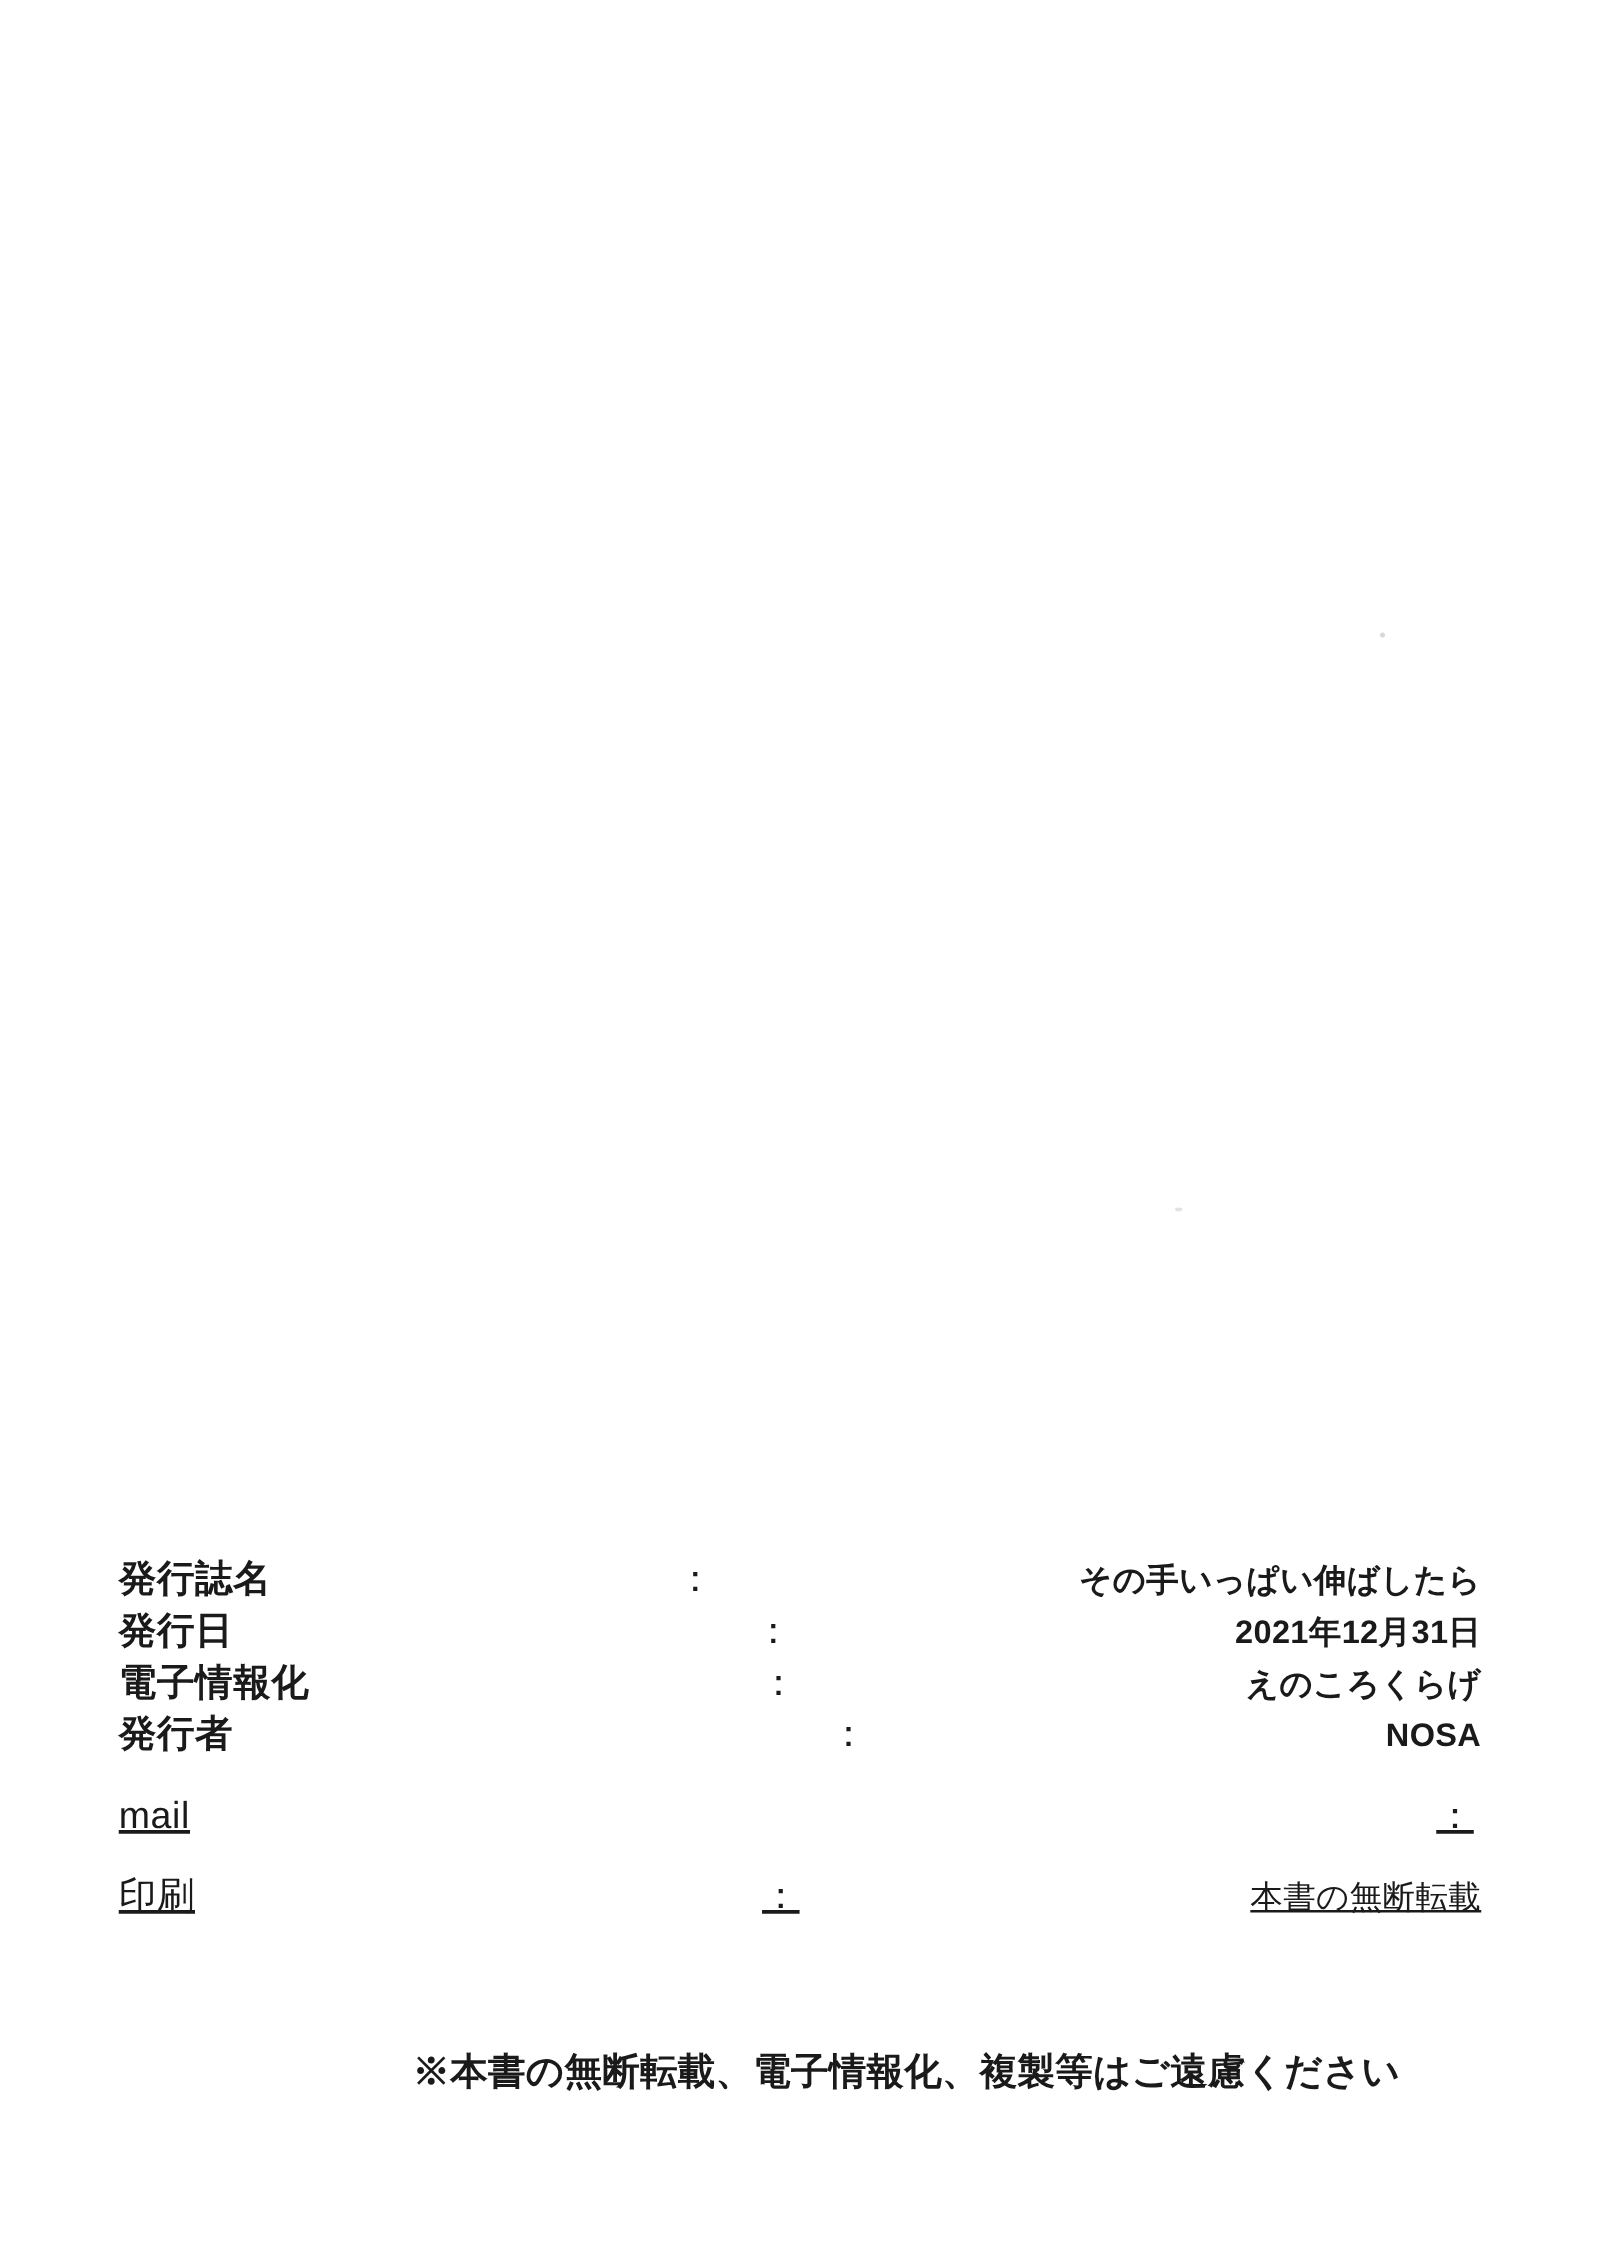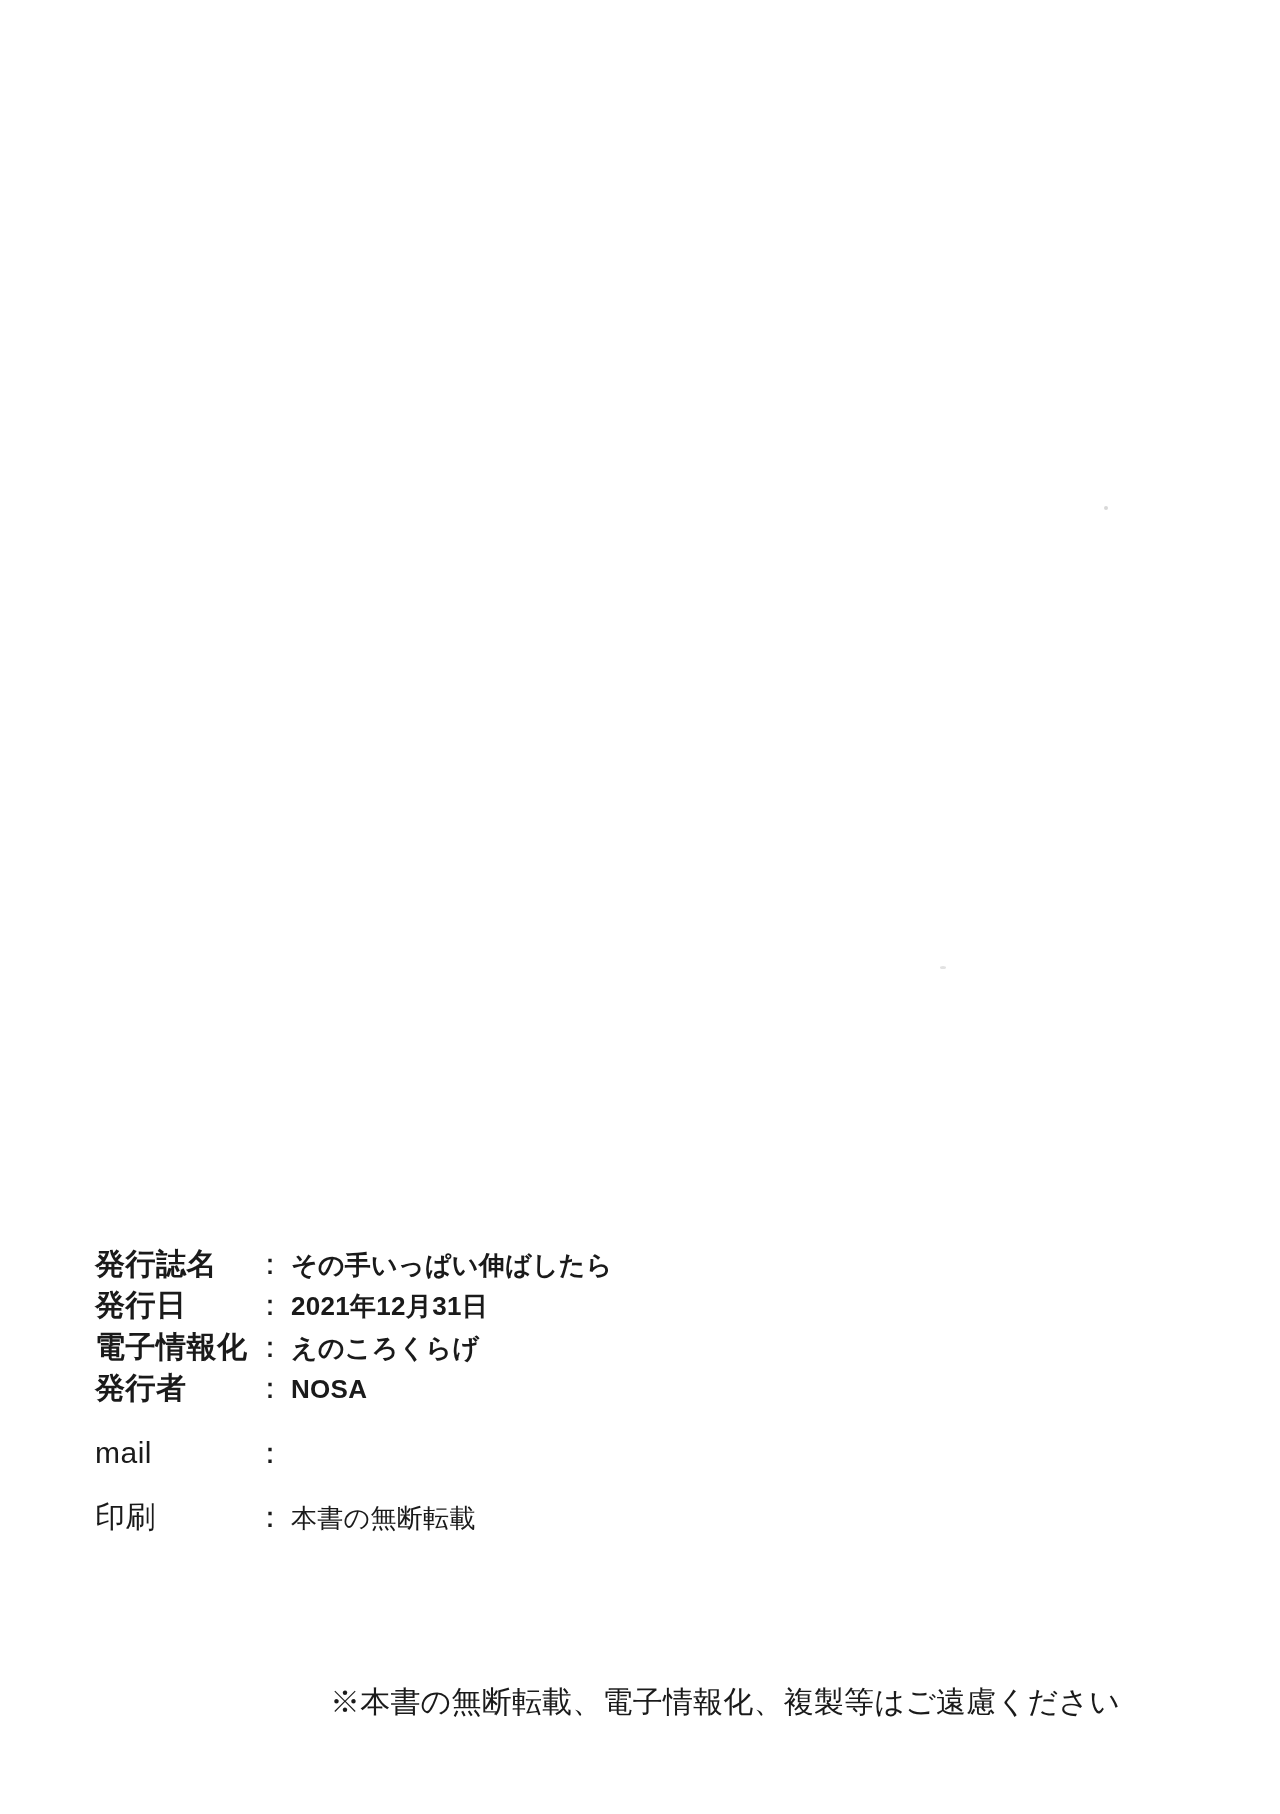--- a/index.html
+++ b/index.html
@@ -21,28 +21,30 @@
     position: absolute;
     left: 95px;
     top: 1245px;
     width: 1090px;
   }
 
   .colophon-row {
     display: flex;
     align-items: baseline;
     white-space: nowrap;
+    justify-content: space-between;
   }
 
   .row-tight {
     margin-bottom: 3px;
   }
 
   .row-loose {
     margin-top: 26px;
+    text-decoration: underline;
   }
 
   .label {
     display: inline-block;
     width: 160px;
     font-size: 30px;
     line-height: 1.28;
     letter-spacing: 0.5px;
   }
 
@@ -65,24 +67,23 @@
 
   .value-bold {
     font-weight: 700;
   }
 
   .notice {
     position: absolute;
     left: 330px;
     top: 1637px;
     font-size: 30px;
-    font-weight: 400;
+    font-weight: 700;
     letter-spacing: 0.2px;
     white-space: nowrap;
-    margin-top: 45px;
   }
 
   
   .speck {
     position: absolute;
     background: #d8d8d8;
     border-radius: 50%;
   }
   .speck-a { left: 1104px; top: 506px; width: 4px; height: 4px; }
   .speck-b { left: 940px; top: 966px; width: 6px; height: 3px; background: #e2e2e2; }

